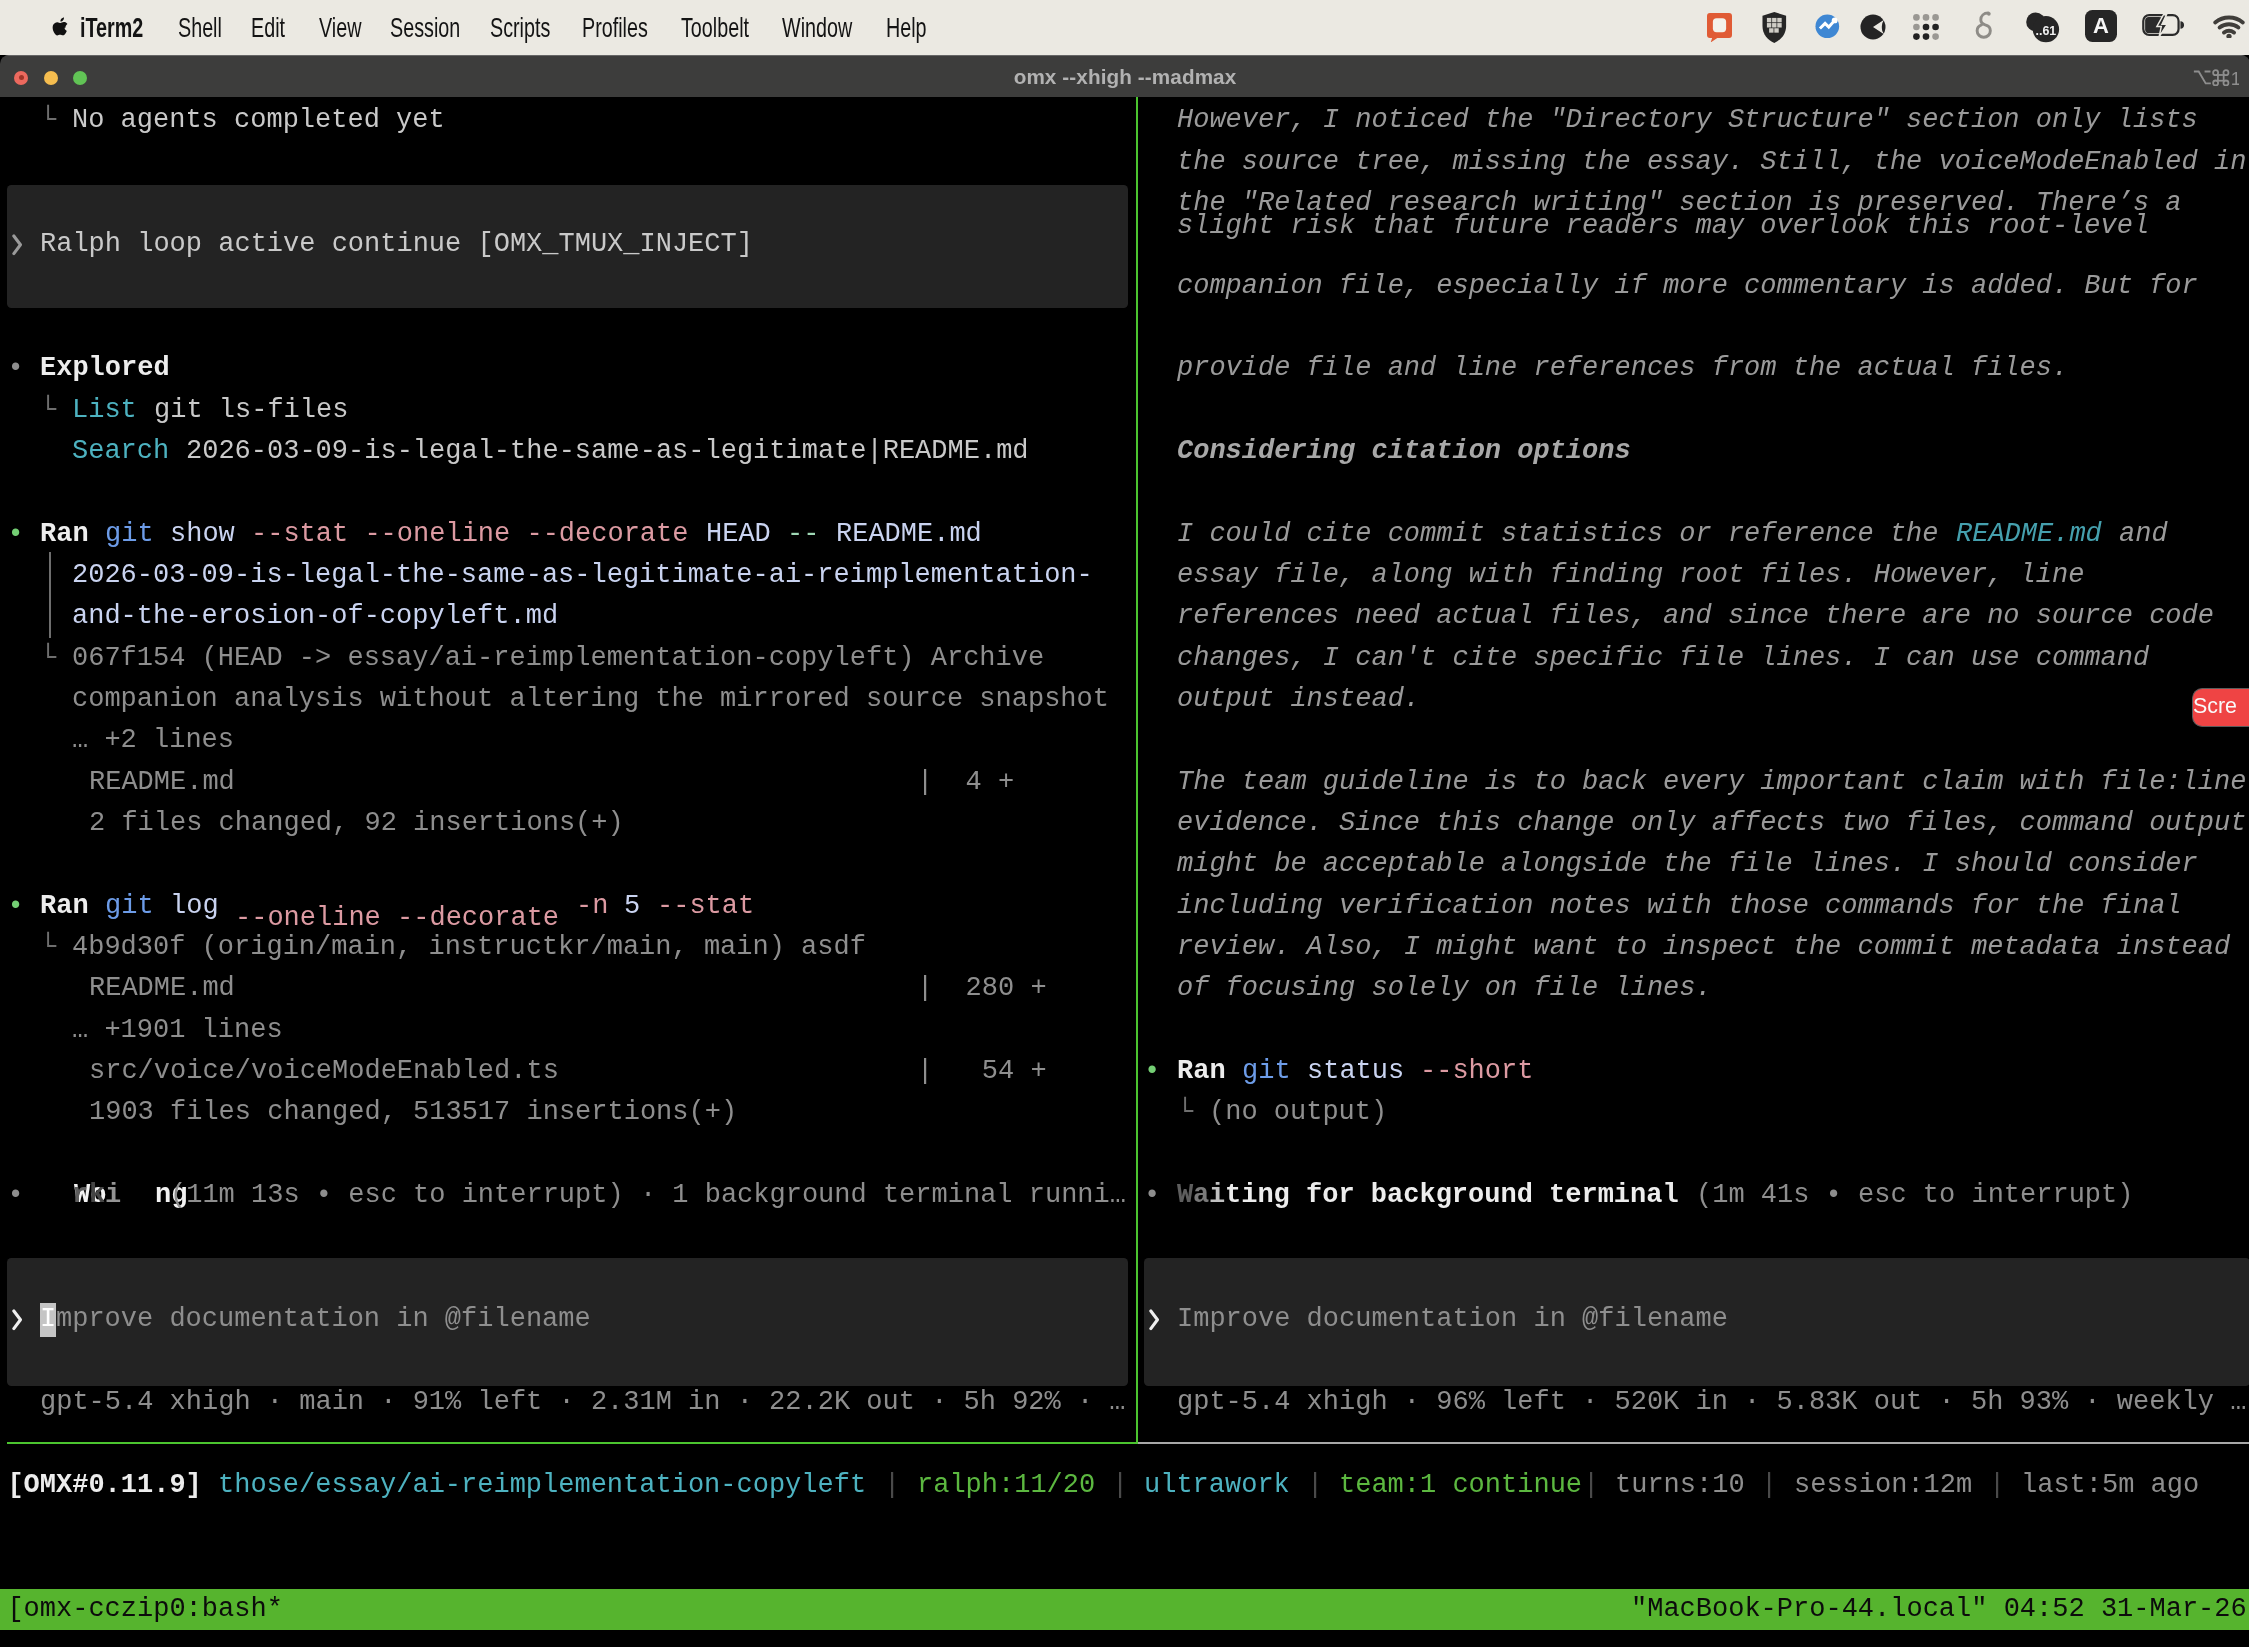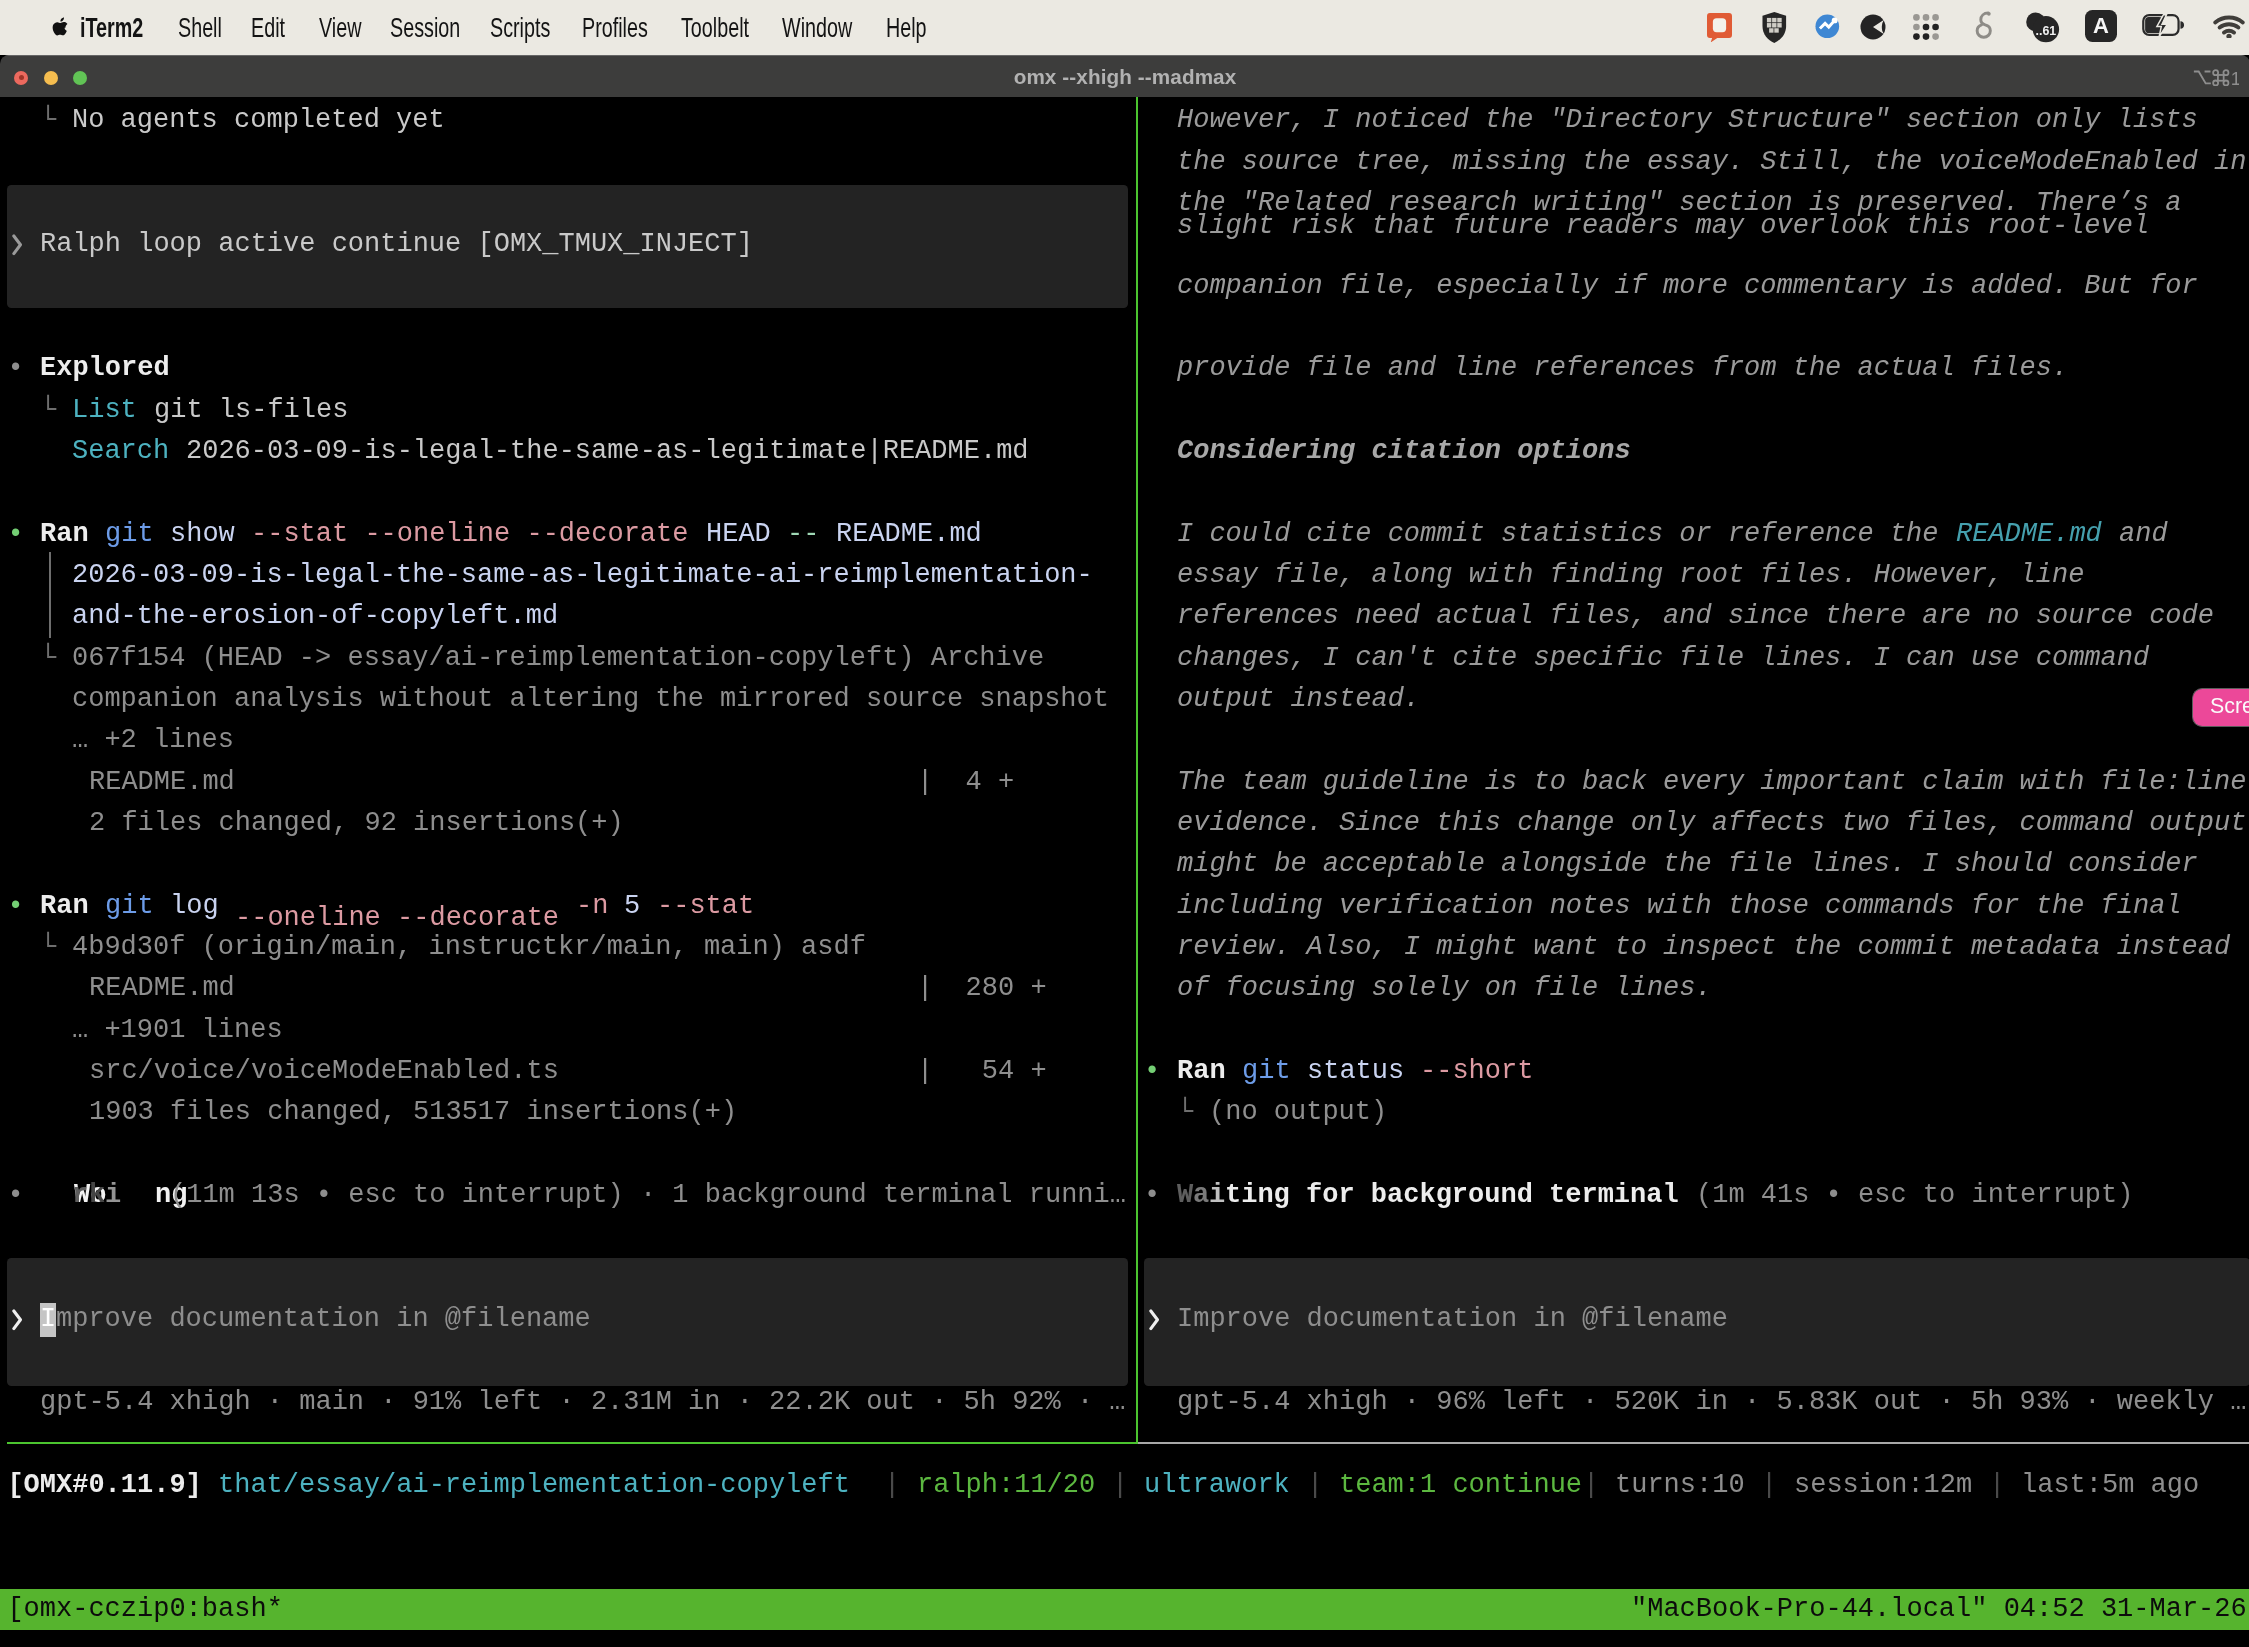--- a/index.html
+++ b/index.html
@@ -247,30 +247,30 @@
 <div class="t g" style="left:1209px;top:1092px">(no output)</div>
 <div class="t g" style="left:1144px;top:1175px">•</div>
 <div class="t rs1" style="left:1177px;top:1175px">W</div>
 <div class="t rs2" style="left:1193px;top:1175px">a</div>
 <div class="t rs3" style="left:1209px;top:1175px">i</div>
 <div class="t wb" style="left:1225px;top:1175px">ting for background terminal</div>
 <div class="t g" style="left:1696px;top:1175px">(1m 41s • esc to interrupt)</div>
 <div class="t g" style="left:1177px;top:1299px">Improve documentation in @filename</div>
 <div class="t g" style="left:1177px;top:1382px">gpt-5.4 xhigh · 96% left · 520K in · 5.83K out · 5h 93% · weekly …</div>
 <div class="t wb" style="left:7.4px;top:1465px">[OMX#0.11.9]</div>
-<div class="t cy" style="left:218px;top:1465px">that/essay/ai-reimplementation-copyleft</div>
+<div class="t cy" style="left:218px;top:1465px">those/essay/ai-reimplementation-copyleft</div>
 <div class="t sep" style="left:884px;top:1465px">|</div>
 <div class="t og" style="left:917px;top:1465px">ralph:11/20</div>
 <div class="t sep" style="left:1112px;top:1465px">|</div>
 <div class="t cy" style="left:1144px;top:1465px">ultrawork</div>
 <div class="t sep" style="left:1307px;top:1465px">|</div>
 <div class="t og" style="left:1339px;top:1465px">team:1 continue</div>
 <div class="t sep" style="left:1583px;top:1465px">|</div>
 <div class="t g" style="left:1615px;top:1465px">turns:10</div>
 <div class="t sep" style="left:1761px;top:1465px">|</div>
 <div class="t g" style="left:1794px;top:1465px">session:12m</div>
 <div class="t sep" style="left:1989px;top:1465px">|</div>
 <div class="t g" style="left:2021px;top:1465px">last:5m ago</div>
 <div style="position:absolute;left:0;top:1589px;width:2250px;height:41px;background:#56b42e"></div>
 <div class="t tm" style="left:7.4px;top:1589px">[omx-cczip0:bash*</div>
 <div class="t tm" style="left:1631px;top:1589px">"MacBook-Pro-44.local" 04:52 31-Mar-26</div>
-<div style="position:absolute;left:2192px;top:688px;width:58px;height:39px;background:#ec4899;border:1.8px solid #5c5c5c;border-right:none;border-radius:10.3px 0 0 10.3px;color:#fafafa;font:21.4px/35px 'Liberation Sans';padding-left:17px">Scre</div>
+<div style="position:absolute;left:2192px;top:688px;width:58px;height:39px;background:#ef4444;border:1.8px solid #5c5c5c;border-right:none;border-radius:10.3px 0 0 10.3px;color:#fafafa;font:21.4px/35px 'Liberation Sans';">Scre</div>
 </div>
 
 </body></html>

